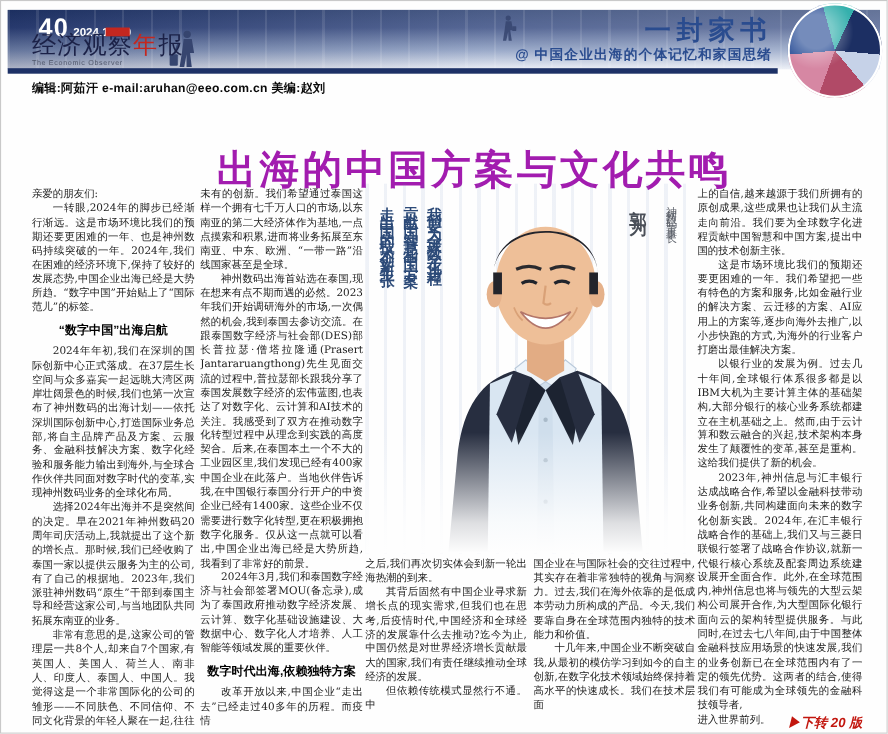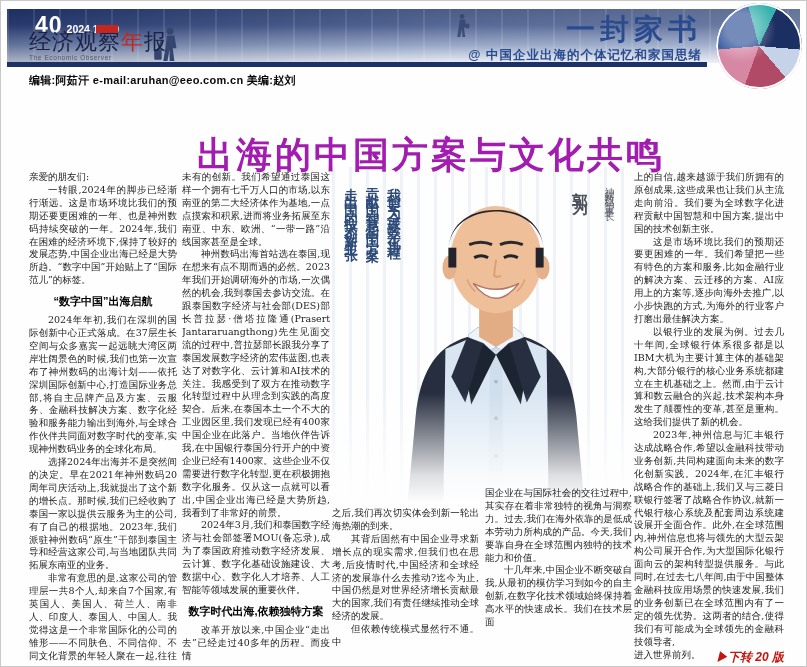--- a/index.html
+++ b/index.html
@@ -27,21 +27,21 @@
   .mh-title { font-size:22px; font-weight:400; color:#1b2147; letter-spacing:1px; }
   .mh-title .red { color:#c4271f; }
   .mh-badge { position:absolute; left:67px; top:-6px; width:22px; height:8px; background:#c4271f; }
   .mh-sub { margin-top:2px; font-size:6.5px; color:#50576b; letter-spacing:0.6px; font-family:"Liberation Sans",sans-serif; }
 
   .silhouette { position:absolute; fill:#36456f; }
   .sil-masthead { left:150px; top:26px; width:34px; height:36px; }
   .sil-feature { left:450px; top:10px; width:22px; height:30px; opacity:0.85; }
 
   .feature { position:absolute; right:104px; top:13px; text-align:right; color:#2a4c8f; }
-  .feature-title { font-size:29px; font-weight:900; letter-spacing:5px; line-height:1.05; }
+  .feature-title { font-size:24px; font-weight:900; letter-spacing:5px; line-height:1.05; }
   .feature-sub { margin-top:3px; font-size:12.5px; font-weight:bold; letter-spacing:1px; font-family:"Liberation Sans",sans-serif; }
 
   .collage { position:absolute; right:4px; top:2px; width:86px; height:86px; border-radius:50%;
     background:
       radial-gradient(circle at 30% 30%, rgba(255,255,255,0.35) 0 18%, rgba(255,255,255,0) 40%),
       conic-gradient(from 200deg,#d687a3 0 65deg,#2b4f97 65deg 145deg,#35b0ad 145deg 185deg,#1c2f63 185deg 255deg,#c6d2e8 255deg 300deg,#b14a67 300deg 360deg);
     box-shadow:0 0 0 2px #ffffff inset;
   }
 
   .editor { position:absolute; left:28px; top:72px; font-size:11px; font-weight:600; color:#0a0a0a;
@@ -54,21 +54,21 @@
   
   .col { position:absolute; top:170px; height:492px; overflow:hidden;
     font-size:9.5px; line-height:1.36; text-align:justify; text-justify:inter-ideograph; }
   .col p { margin:0; text-indent:2em; }
   .col p.noindent { text-indent:0; }
   .sec-head { font-family:"Liberation Sans","DejaVu Sans",sans-serif; font-weight:bold;
     text-align:center; text-indent:0 !important; font-size:11px; color:#000; margin:7px 0 5px !important; }
   #col1 { left:28px;  width:148px; }
   #col2 { left:181px; width:148px; }
   #col3 { left:331px; top:506px; width:147px; height:156px; }
-  #col4 { left:484px; top:486px; width:147px; height:156px; }
+  #col4 { left:484px; top:506px; width:147px; height:156px; }
   #col5 { left:633px; width:150px; }
   .jumpline { display:flex; justify-content:space-between; text-indent:0 !important; }
   .jump { color:#c2160e; font-style:italic; font-weight:bold; font-family:"Liberation Sans",sans-serif; font-size:12px; white-space:nowrap; }
 
   
   .photo-zone { position:absolute; left:331px; top:166px; width:300px; height:336px;
     background:repeating-linear-gradient(90deg,rgba(104,134,188,0.10) 0 3px,rgba(255,255,255,0) 3px 17px); }
   .photo-zone::after { content:""; position:absolute; left:0; right:0; bottom:0; height:110px;
     background:linear-gradient(180deg,rgba(255,255,255,0) 0%,rgba(254,254,254,0.85) 75%,#fefefe 100%); }
   .portrait { position:absolute; left:40px; top:0; width:248px; height:336px; }

